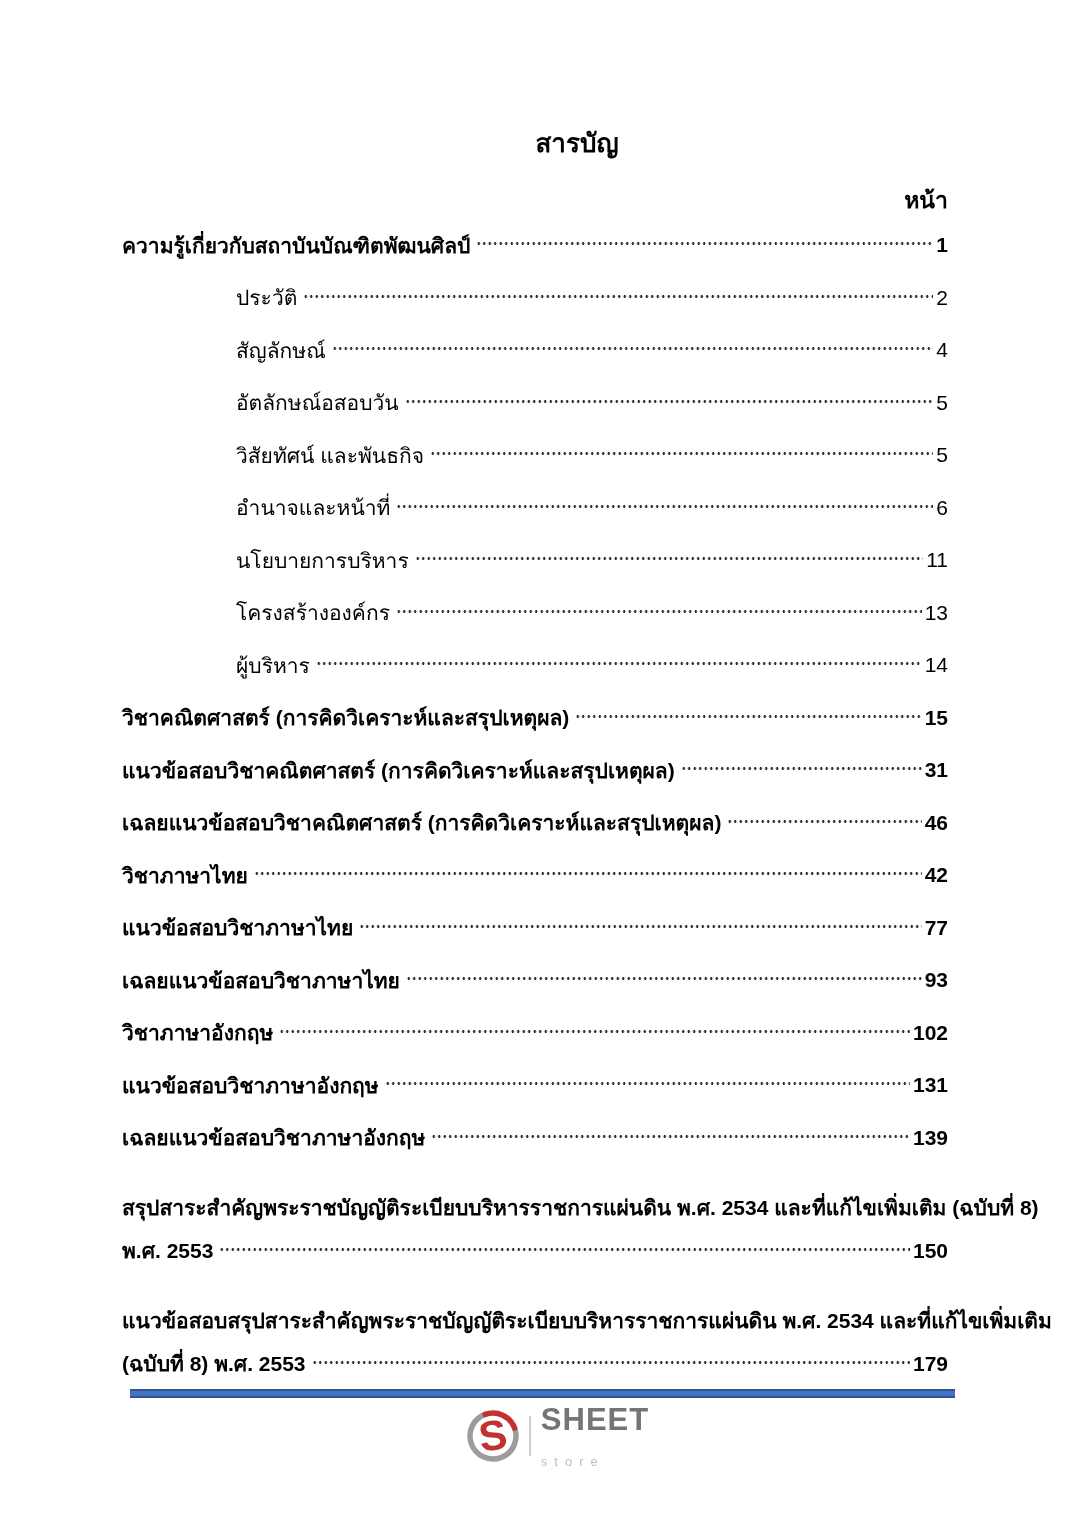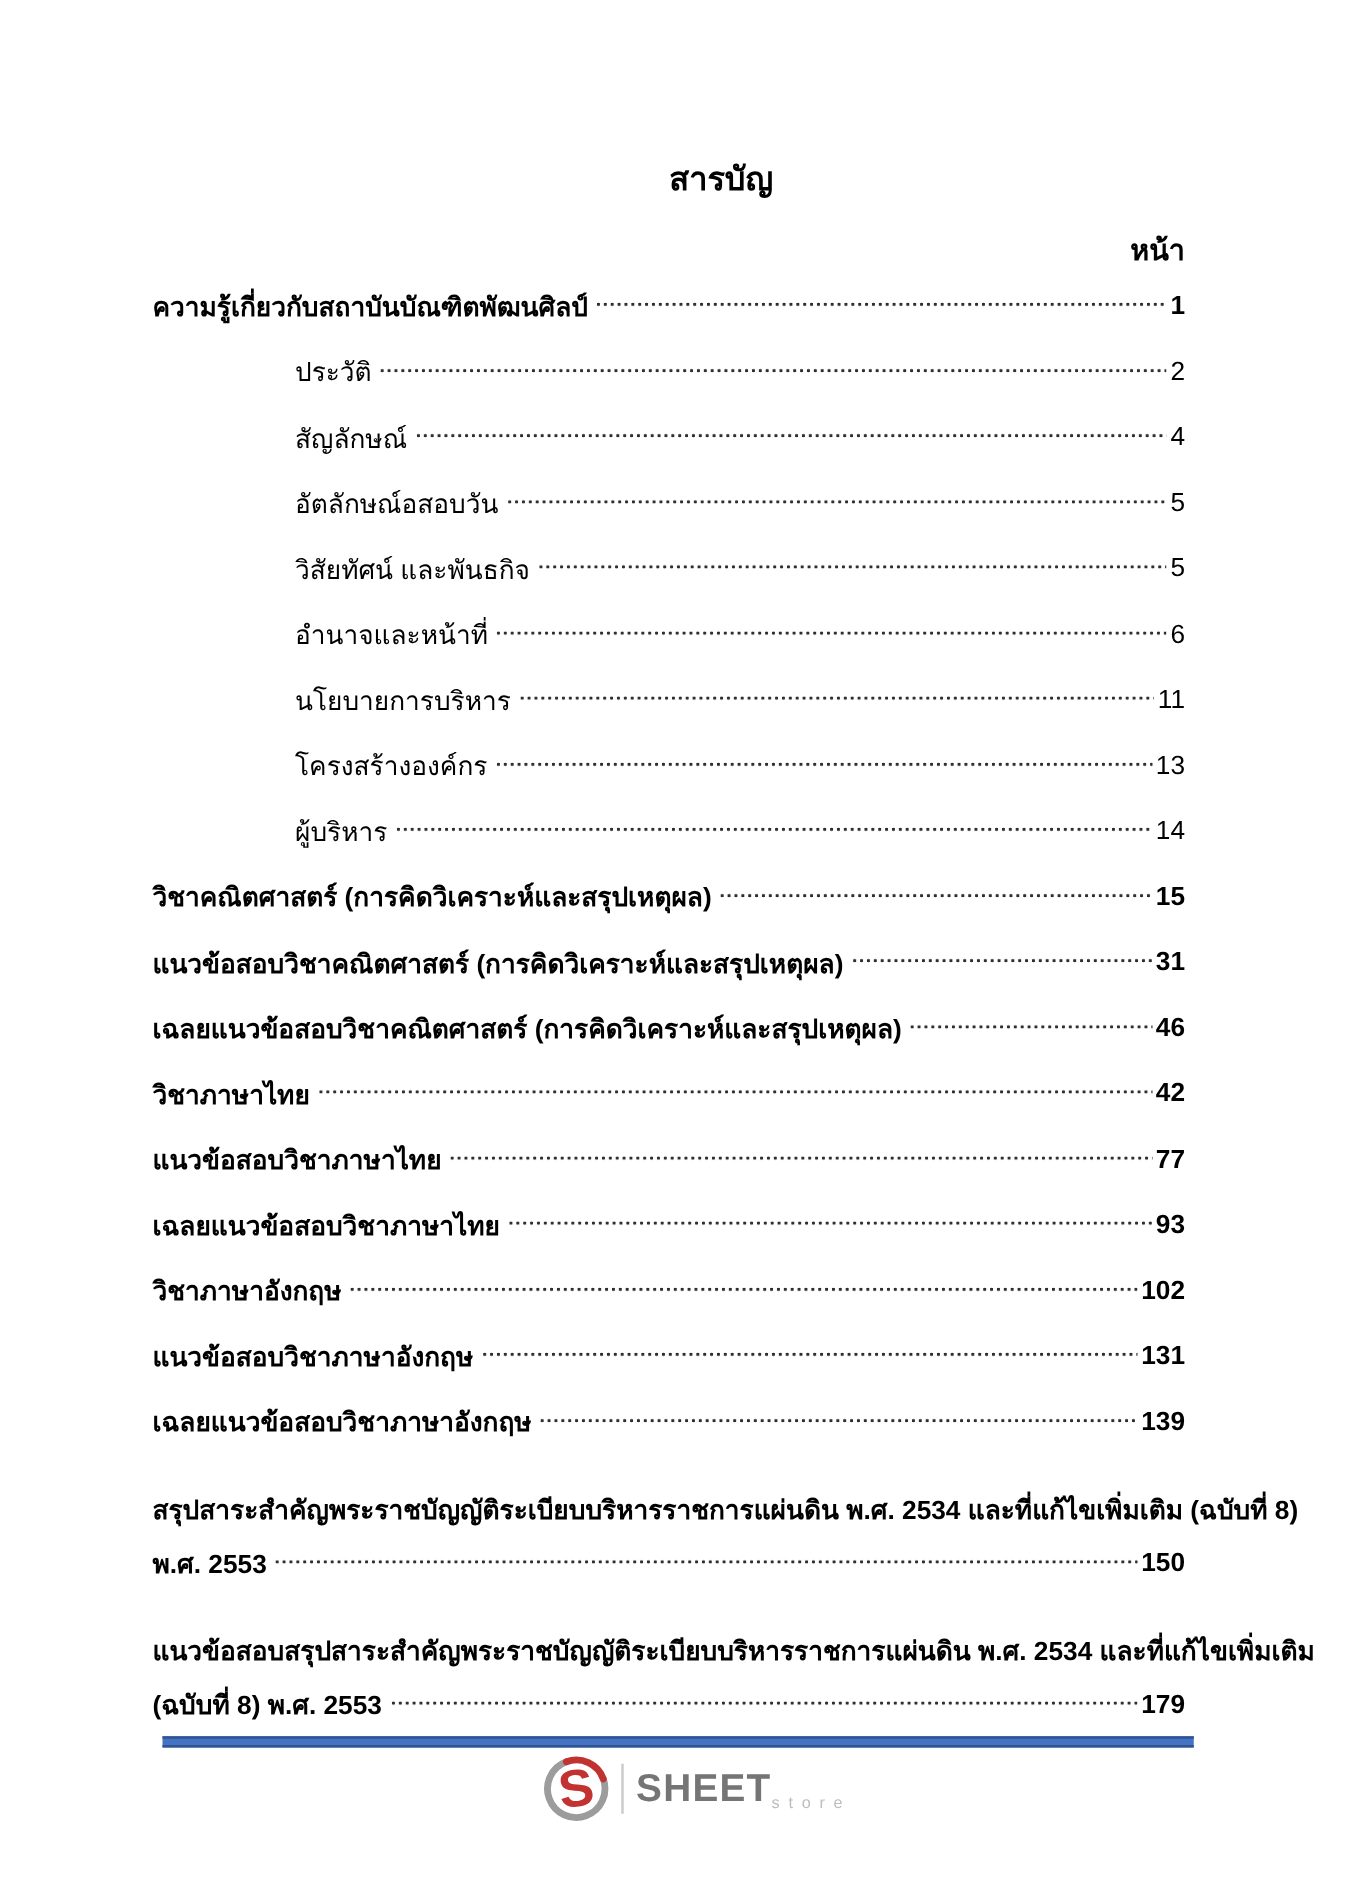--- a/index.html
+++ b/index.html
@@ -36,21 +36,21 @@
     border-top:2px solid var(--rule-blue-dark,#2f548f);
     border-bottom:2px solid var(--rule-blue-dark,#2f548f);
   }
   .footer {
     position:absolute; top:1404px; left:0; width:1076px;
     display:flex; justify-content:center; align-items:center; gap:10px;
     padding-left:40px; box-sizing:border-box;
   }
   .logo-mark svg { display:block; }
   .logo-divider { width:2px; height:40px; background:#cccccc; }
-  .logo-text { display:flex; flex-direction:row; line-height:1; }
+  .logo-text { display:flex; flex-direction:column; line-height:1; }
   .logo-name {
     font-size:31px; font-weight:bold; letter-spacing:1px;
     color:var(--brand-text-gray,#757575);
   }
   .logo-sub {
     font-size:13px; letter-spacing:7px; margin-top:20px;
     color:var(--brand-sub-gray,#bdbdbd);
   }
 </style>
 </head>

